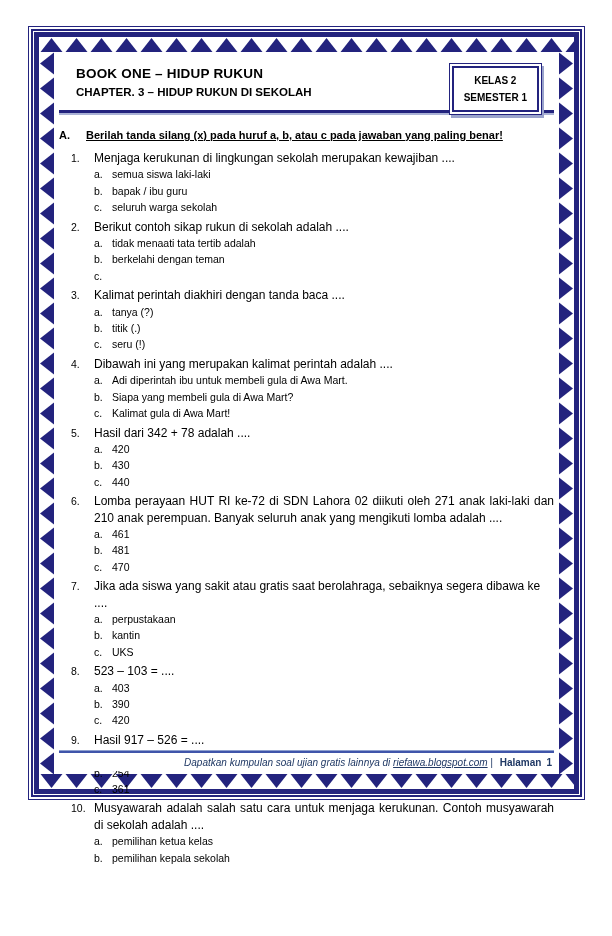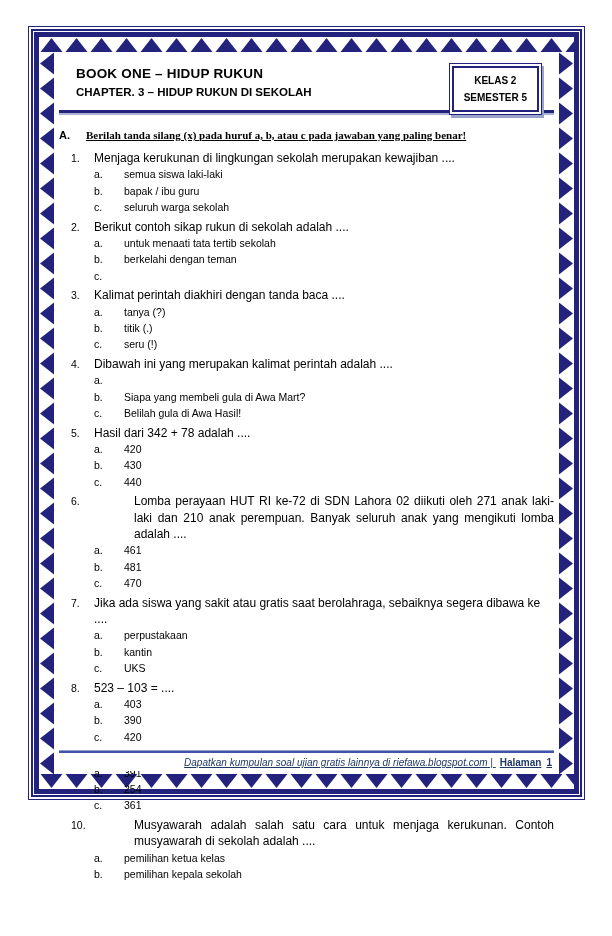--- a/index.html
+++ b/index.html
@@ -41,38 +41,38 @@
     position:absolute;top:10px;right:12px;background:#fff;
     border:1px solid var(--navy);padding:2px;
     box-shadow:2px 3px 0 #9aa3cc;
   }
   .badge-inner{
     border:2px solid var(--navy);padding:4px 10px;text-align:center;
     font-weight:bold;font-size:10px;line-height:17px;white-space:nowrap;
   }
   .section-row{display:flex;margin-top:13px;font-weight:bold;font-size:11px;line-height:14px;}
   .section-label{width:27px;flex:none;}
-  .section-instruction{text-decoration:underline;font-family:Liberation Serif, serif;}
+  .section-instruction{text-decoration:underline;}
   
   .questions{margin-top:8px;padding-left:12px;}
   .question{margin-bottom:3px;}
   .q-row{display:flex;}
   .q-num{flex:none;width:23px;font-size:10.5px;line-height:16.4px;}
   .q-text{flex:1;font-size:12px;line-height:16.4px;}
-  .question.justify .q-text{text-align:justify;margin-left:40px;}
+  .question.justify .q-text{text-align:justify;}
   .q-options{padding-left:23px;}
   .opt-row{display:flex;}
   .opt-letter{flex:none;width:18px;font-size:10.5px;line-height:16.4px;}
-  .opt-text{font-size:10.5px;line-height:16.4px;margin-left:12px;}
+  .opt-text{font-size:10.5px;line-height:16.4px;}
   
   .footer{position:absolute;left:4px;right:4px;bottom:2px;background:#fff;}
   .footer-rule{height:2px;background:var(--footer-rule);border-top:1px solid #8fa0cf;}
   .footer-text{
     text-align:right;font-style:italic;font-size:10px;color:var(--footer-blue);
-    padding:3px 2px 2px 0;line-height:13px;text-decoration:underline;
+    padding:3px 2px 2px 0;line-height:13px;
   }
   .footer-link{text-decoration:underline;color:var(--footer-blue);cursor:pointer;}
   .footer-page{font-style:normal;font-weight:bold;margin-left:4px;}
   .footer-page-num{font-style:normal;font-weight:bold;margin-left:5px;}
 </style>
 </head>
 <body>
 
 <div class="frame">
   <div class="f2">
@@ -115,21 +115,21 @@
       </svg>
 
       <div class="content">
 
         <div class="header">
           <div class="title">BOOK ONE – HIDUP RUKUN</div>
           <div class="subtitle">CHAPTER. 3 – HIDUP RUKUN DI SEKOLAH</div>
           <div class="badge">
             <div class="badge-inner">
               <div>KELAS 2</div>
-              <div>SEMESTER 5</div>
+              <div>SEMESTER 1</div>
             </div>
           </div>
         </div>
         <div class="header-rule"></div>
 
         <div class="section-row">
           <span class="section-label">A.</span>
           <span class="section-instruction">Berilah tanda silang (x) pada huruf a, b, atau c pada jawaban yang paling benar!</span>
         </div>
 
@@ -158,21 +158,21 @@
   </div>
 
   <div class="question">
     <div class="q-row">
       <span class="q-num">2.</span>
       <span class="q-text">Berikut contoh sikap rukun di sekolah adalah ....</span>
     </div>
     <div class="q-options">
   <div class="opt-row">
     <span class="opt-letter">a.</span>
-    <span class="opt-text">untuk menaati tata tertib sekolah</span>
+    <span class="opt-text">tidak menaati tata tertib adalah</span>
   </div>
 
   <div class="opt-row">
     <span class="opt-letter">b.</span>
     <span class="opt-text">berkelahi dengan teman</span>
   </div>
 
   <div class="opt-row">
     <span class="opt-letter">c.</span>
   </div>
@@ -203,30 +203,31 @@
   </div>
 
   <div class="question">
     <div class="q-row">
       <span class="q-num">4.</span>
       <span class="q-text">Dibawah ini yang merupakan kalimat perintah adalah ....</span>
     </div>
     <div class="q-options">
   <div class="opt-row">
     <span class="opt-letter">a.</span>
+    <span class="opt-text">Adi diperintah ibu untuk membeli gula di Awa Mart.</span>
   </div>
 
   <div class="opt-row">
     <span class="opt-letter">b.</span>
     <span class="opt-text">Siapa yang membeli gula di Awa Mart?</span>
   </div>
 
   <div class="opt-row">
     <span class="opt-letter">c.</span>
-    <span class="opt-text">Belilah gula di Awa Hasil!</span>
+    <span class="opt-text">Kalimat gula di Awa Mart!</span>
   </div>
 </div>
   </div>
 
   <div class="question">
     <div class="q-row">
       <span class="q-num">5.</span>
       <span class="q-text">Hasil dari 342 + 78 adalah ....</span>
     </div>
     <div class="q-options">

